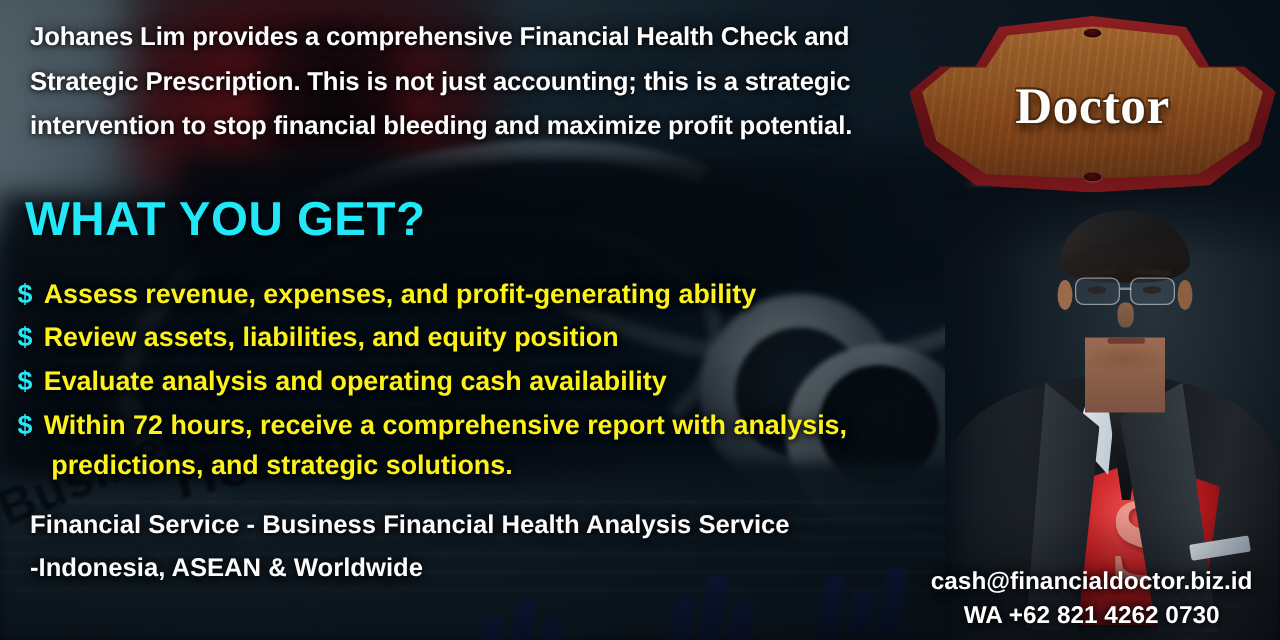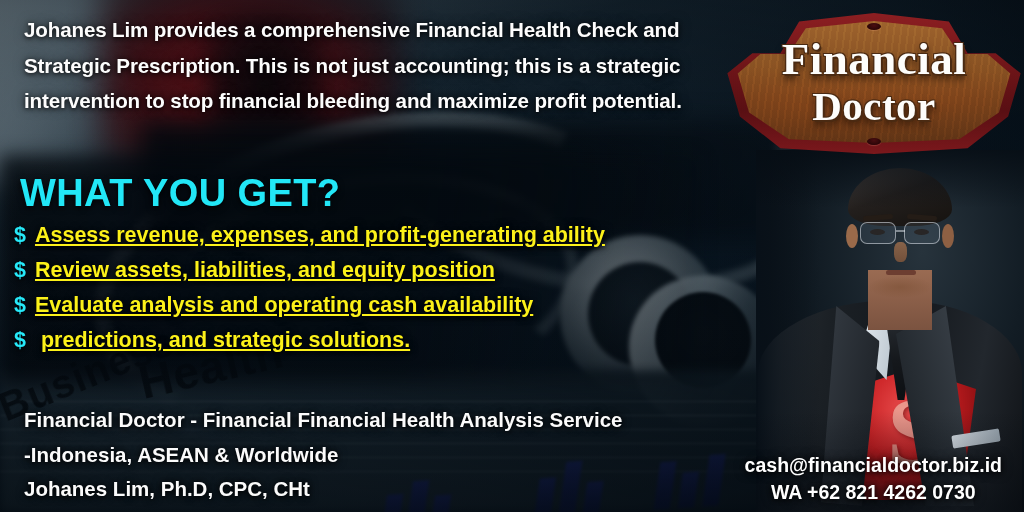--- a/index.html
+++ b/index.html
@@ -294,42 +294,41 @@
   .badge-l2{ font-size:41px; line-height:51px; }
 
   
   .intro{
     position:absolute; left:24px; top:12px; width:700px;
     color:#fdfdfd; font-size:20.6px; font-weight:bold;
     line-height:35.5px; letter-spacing:-.15px;
     text-shadow:0 1px 4px rgba(0,0,0,.85), 0 0 12px rgba(0,0,0,.6);
   }
   .headline{
-    position:absolute; left:20px; top:172px;
+    position:absolute; left:20px; top:155px;
     color:#22e7f7; font-size:38px; font-weight:bold;
     letter-spacing:.4px;
     text-shadow:0 2px 6px rgba(0,0,0,.9);
   }
   .bullets{
     position:absolute; left:14px; top:219px; width:780px;
     list-style:none;
   }
   .bullet{
     display:flex; align-items:flex-start;
     margin-bottom:3px;
     font-size:21.5px; font-weight:bold; line-height:32px;
   }
   .bullet .mark{
     color:#26e8f8; flex:0 0 auto; margin-right:9px;
     text-shadow:0 2px 5px rgba(0,0,0,.9);
   }
   .bullet .btext{
     color:#fcf119;
     text-shadow:0 2px 5px rgba(0,0,0,.92), 0 0 9px rgba(0,0,0,.6);
-    text-decoration:underline;
   }
   .bullet .btext .l2{ display:block; padding-left:6px; }
 
   .footer{
     position:absolute; left:24px; top:403px; width:700px;
     color:#fbfbfb; font-size:20.5px; font-weight:bold; line-height:34.5px;
     text-shadow:0 1px 5px rgba(0,0,0,.92), 0 0 10px rgba(0,0,0,.7);
   }
   .contact{
     position:absolute; right:22px; top:452px;
@@ -417,21 +416,20 @@
   </div>
 
   <div class="badge">
     <div class="badge-frame"></div>
     <div class="badge-wood">
       <div class="badge-grain"></div>
     </div>
     <div class="rivet rivet-top"></div>
     <div class="rivet rivet-bot"></div>
     <div class="badge-text">
-      <div class="badge-line badge-l1">Financial</div>
       <div class="badge-line badge-l2">Doctor</div>
     </div>
   </div>
 
   <div class="intro">Johanes Lim provides a comprehensive Financial Health Check and Strategic Prescription. This is not just accounting; this is a strategic intervention to stop financial bleeding and maximize profit potential.</div>
 
   <div class="headline">WHAT YOU GET?</div>
 
   <ul class="bullets">
     <li class="bullet">
@@ -441,28 +439,27 @@
     <li class="bullet">
       <span class="mark">$</span>
       <span class="btext">Review assets, liabilities, and equity position</span>
     </li>
     <li class="bullet">
       <span class="mark">$</span>
       <span class="btext">Evaluate analysis and operating cash availability</span>
     </li>
     <li class="bullet">
       <span class="mark">$</span>
-      <span class="btext"><span class="l2">predictions, and strategic solutions.</span></span>
+      <span class="btext"><span>Within 72 hours, receive a comprehensive report with analysis,</span><span class="l2">predictions, and strategic solutions.</span></span>
     </li>
   </ul>
 
   <div class="footer">
-    <div>Financial Doctor - Financial Financial Health Analysis Service</div>
+    <div>Financial Service - Business Financial Health Analysis Service</div>
     <div>-Indonesia, ASEAN &amp; Worldwide</div>
-    <div>Johanes Lim, Ph.D, CPC, CHt</div>
   </div>
 
   <div class="contact">
     <div>cash@financialdoctor.biz.id</div>
     <div>WA +62 821 4262 0730</div>
   </div>
 
 </div>
 
 </body></html>

